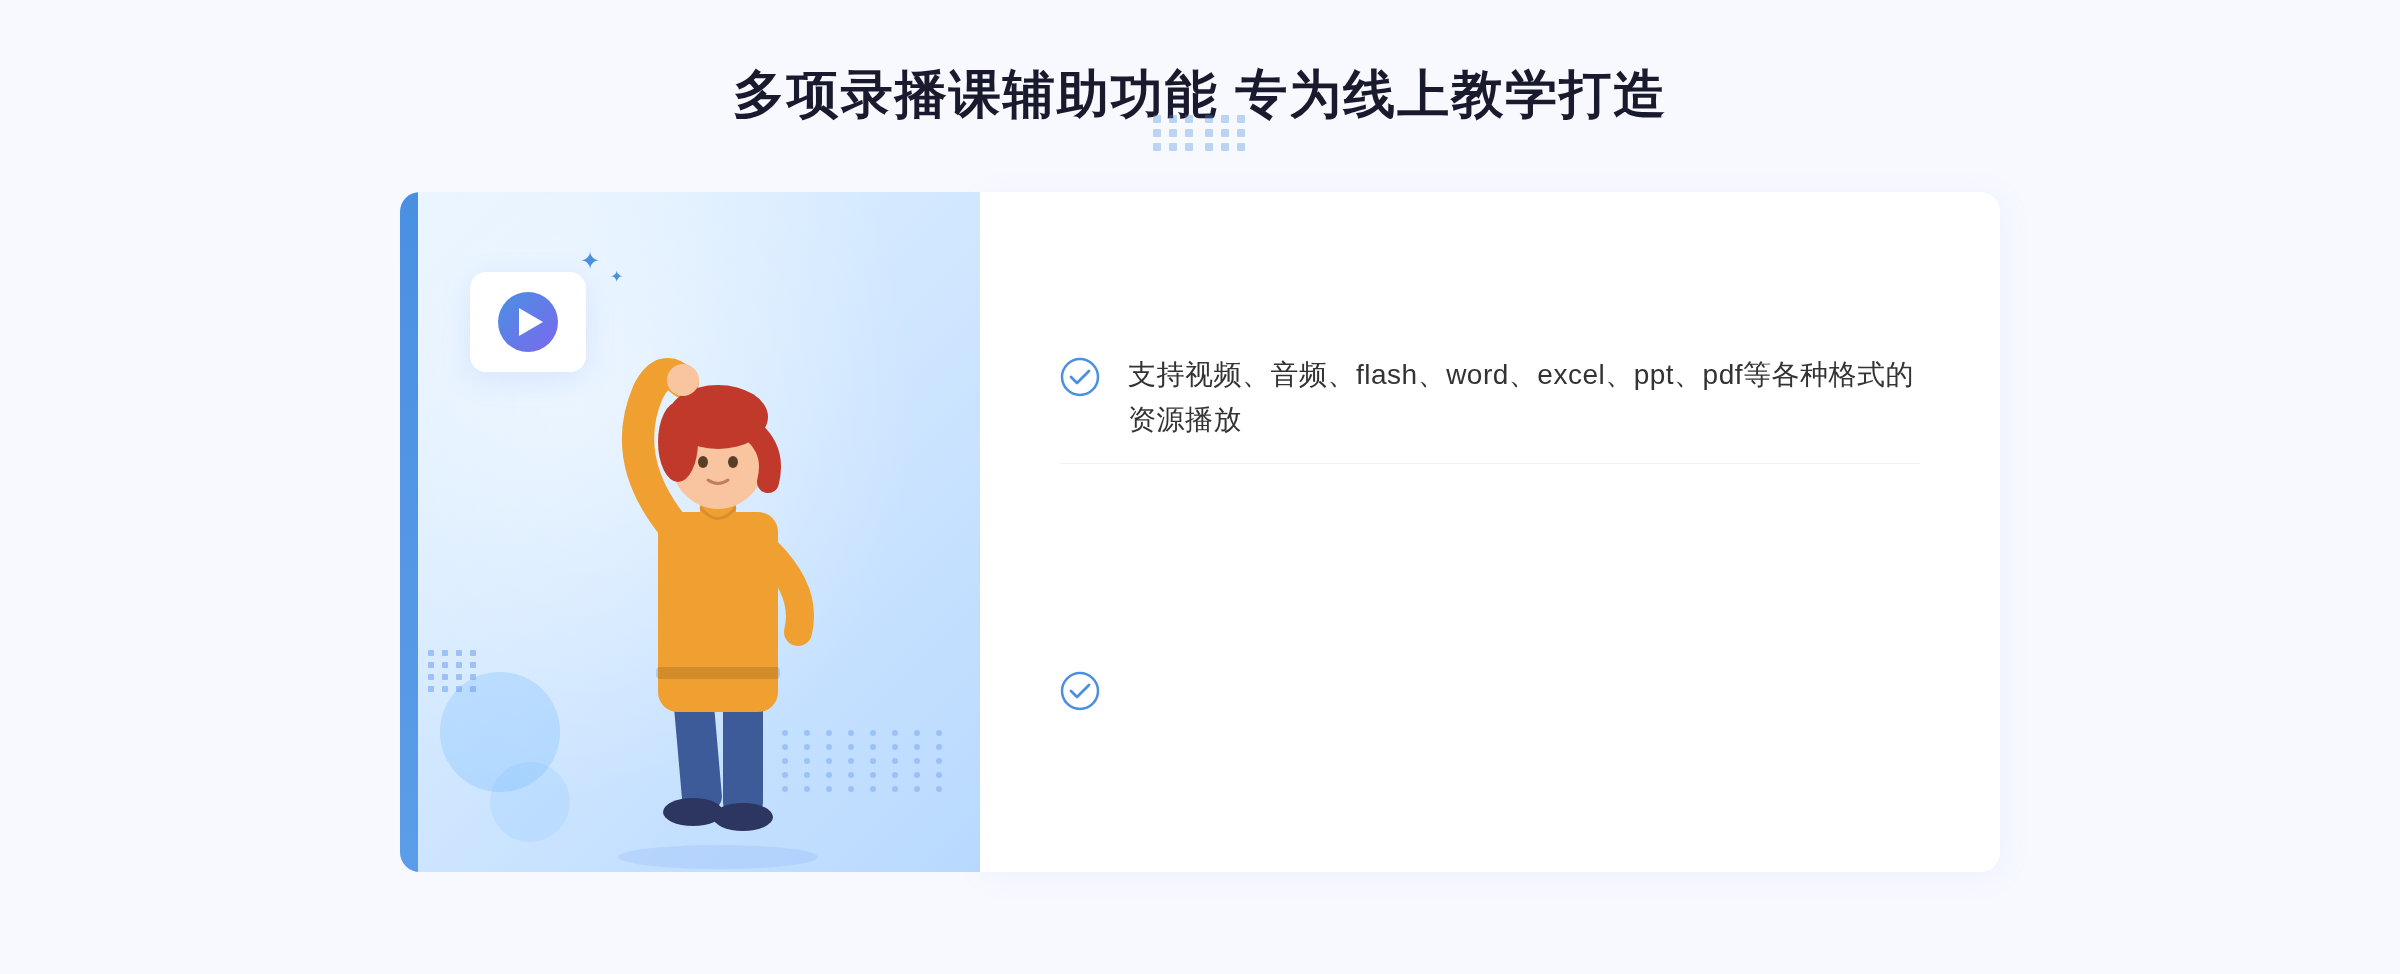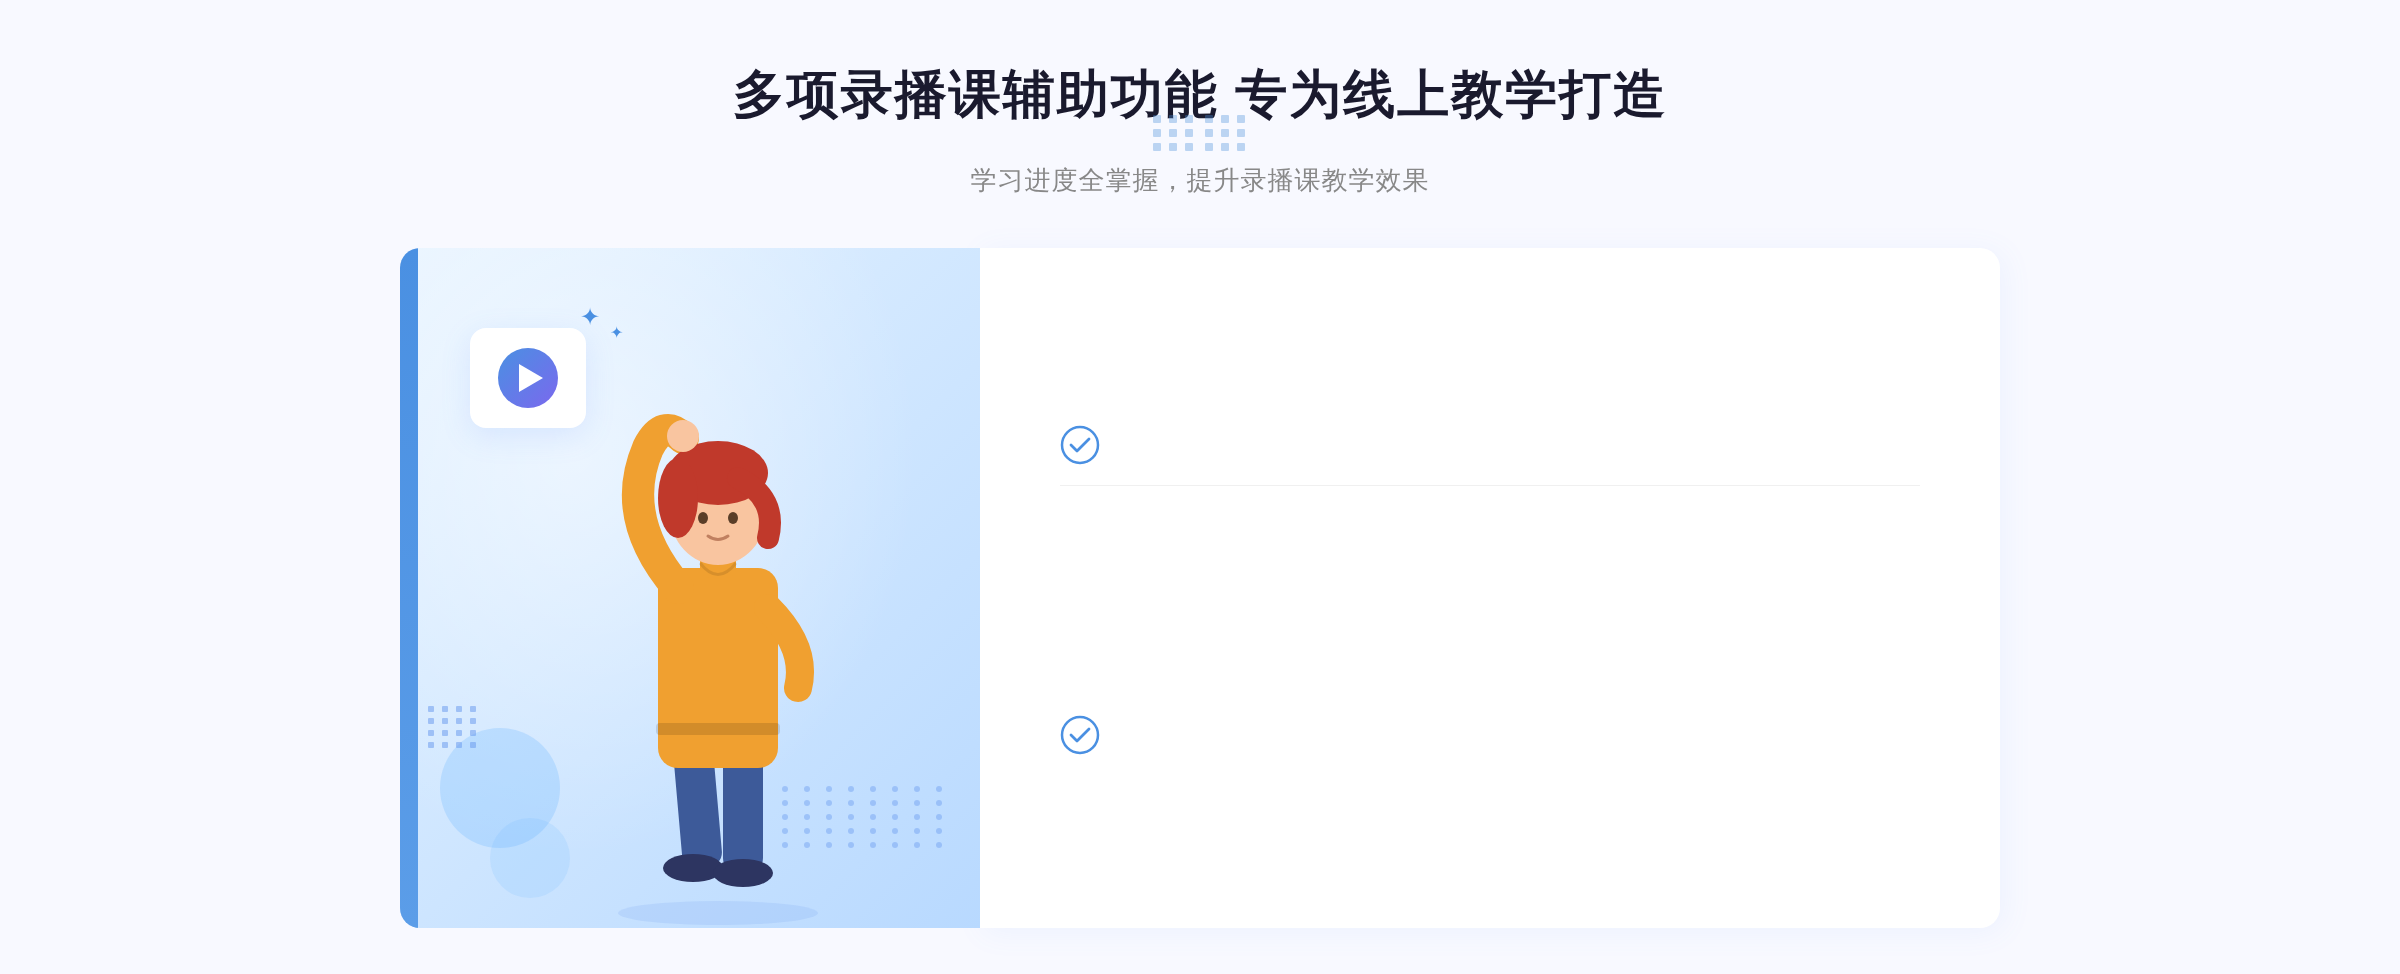--- a/index.html
+++ b/index.html
@@ -33,21 +33,21 @@
       text-align: center;
       margin-bottom: 50px;
       position: relative;
     }
 
     .header-title-row {
       display: flex;
       align-items: center;
       justify-content: center;
       gap: 20px;
-      margin-bottom: 33px;
+      margin-bottom: 12px;
     }
 
     .main-title {
       font-size: 52px;
       font-weight: 700;
       color: #1a1a2e;
       letter-spacing: 2px;
     }
 
     .sub-title {
@@ -331,21 +331,20 @@
             <span></span>
           <span></span>
             <span></span>
             <span></span>
           <span></span>
             <span></span>
             <span></span>
         </div>
       </div>
     </div>
-    <p class="sub-title">学习进度全掌握，提升录播课教学效果</p>
   </div>
 
   <div class="content-area">
 
     <div class="nav-arrows-left">
       <div class="arrow-right">»</div>
     </div>
 
     <div class="illustration-area">
 
@@ -462,20 +461,21 @@
 
     <div class="features-area">
 
       <div class="feature-item">
         <div class="check-icon">
           <svg viewBox="0 0 40 40" fill="none" xmlns="http://www.w3.org/2000/svg">
             <circle cx="20" cy="20" r="18" stroke="#4a90e2" stroke-width="2.5"></circle>
             <path d="M 11 20 L 17 26 L 29 14" stroke="#4a90e2" stroke-width="2.8" stroke-linecap="round" stroke-linejoin="round"></path>
           </svg>
         </div>
+        <p class="feature-text">支持视频、音频、flash、word、excel、ppt、pdf等各种格式的资源播放</p>
       </div>
 
 
 
       <div class="feature-item">
         <div class="check-icon">
           <svg viewBox="0 0 40 40" fill="none" xmlns="http://www.w3.org/2000/svg">
             <circle cx="20" cy="20" r="18" stroke="#4a90e2" stroke-width="2.5"></circle>
             <path d="M 11 20 L 17 26 L 29 14" stroke="#4a90e2" stroke-width="2.8" stroke-linecap="round" stroke-linejoin="round"></path>
           </svg>

